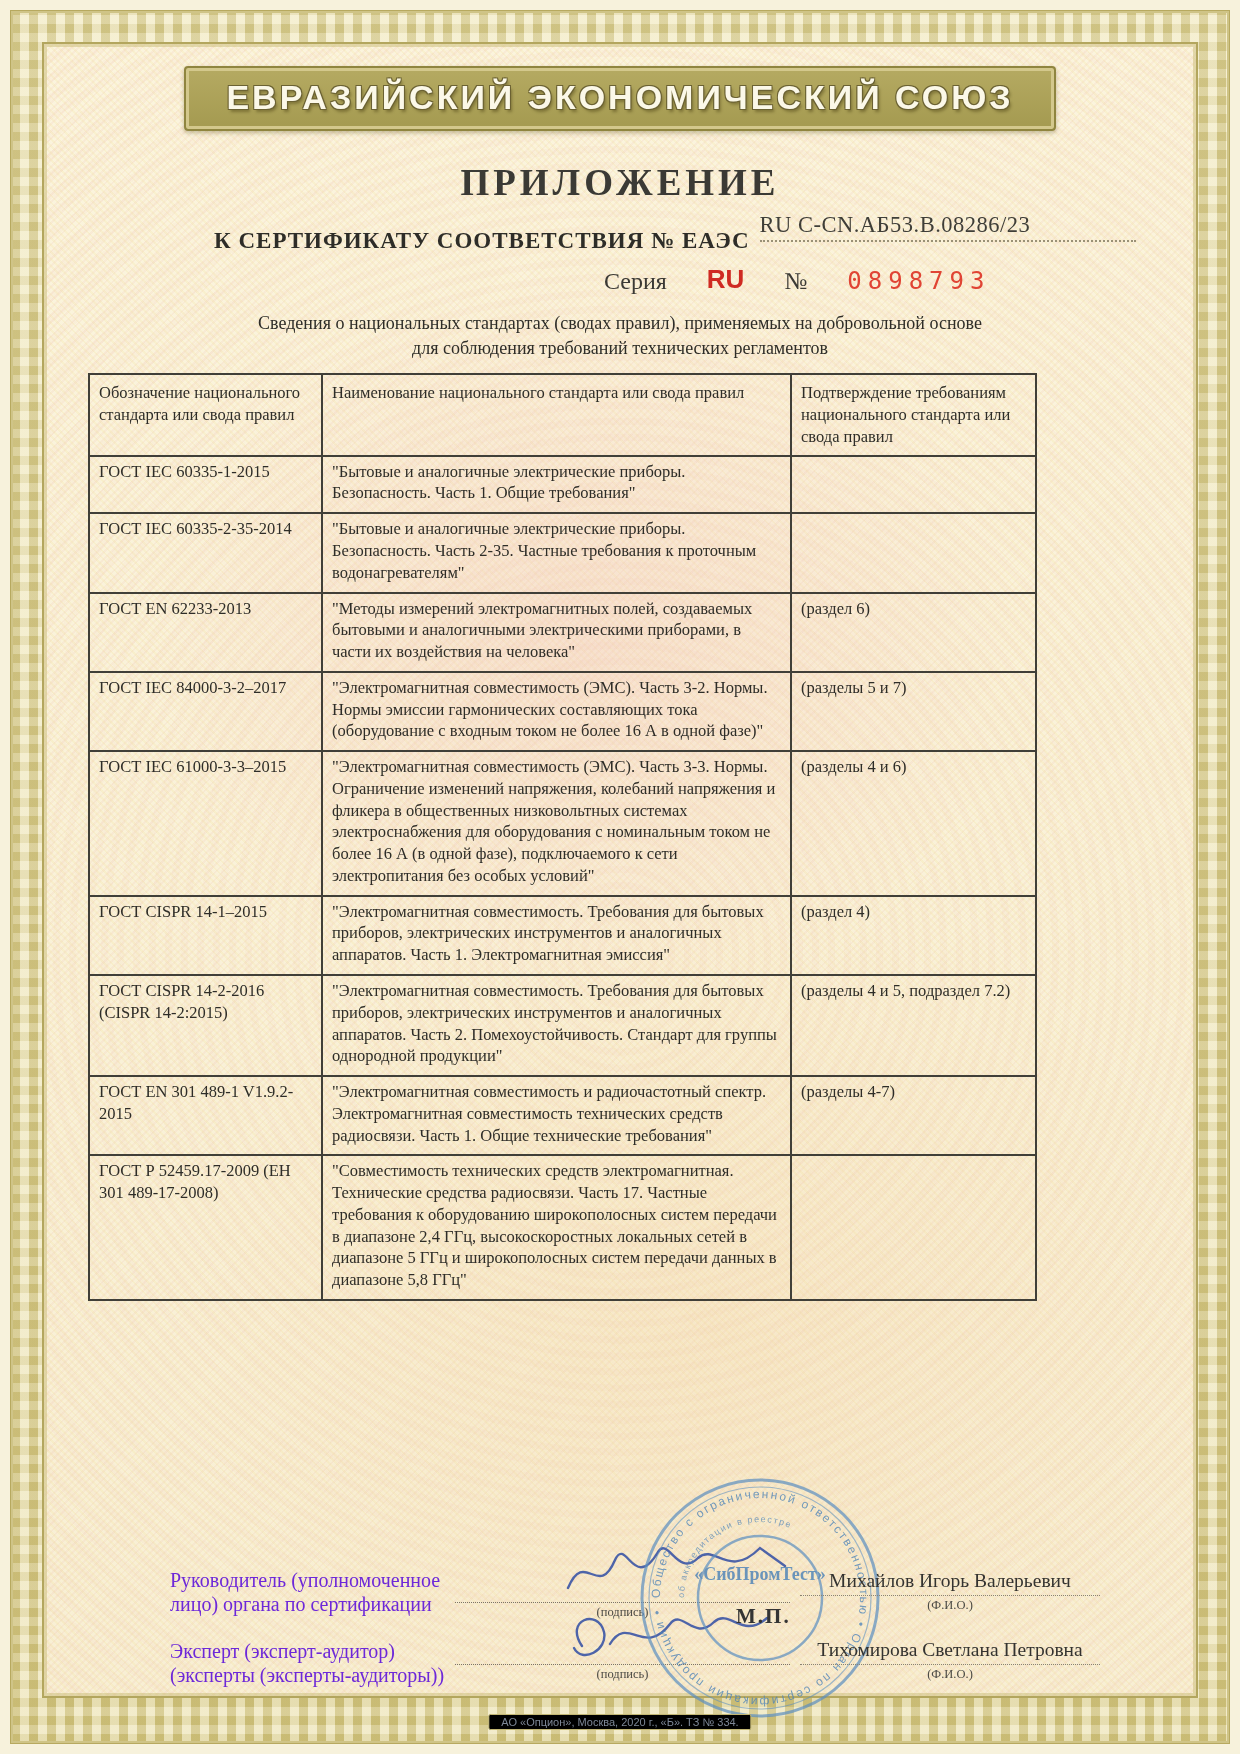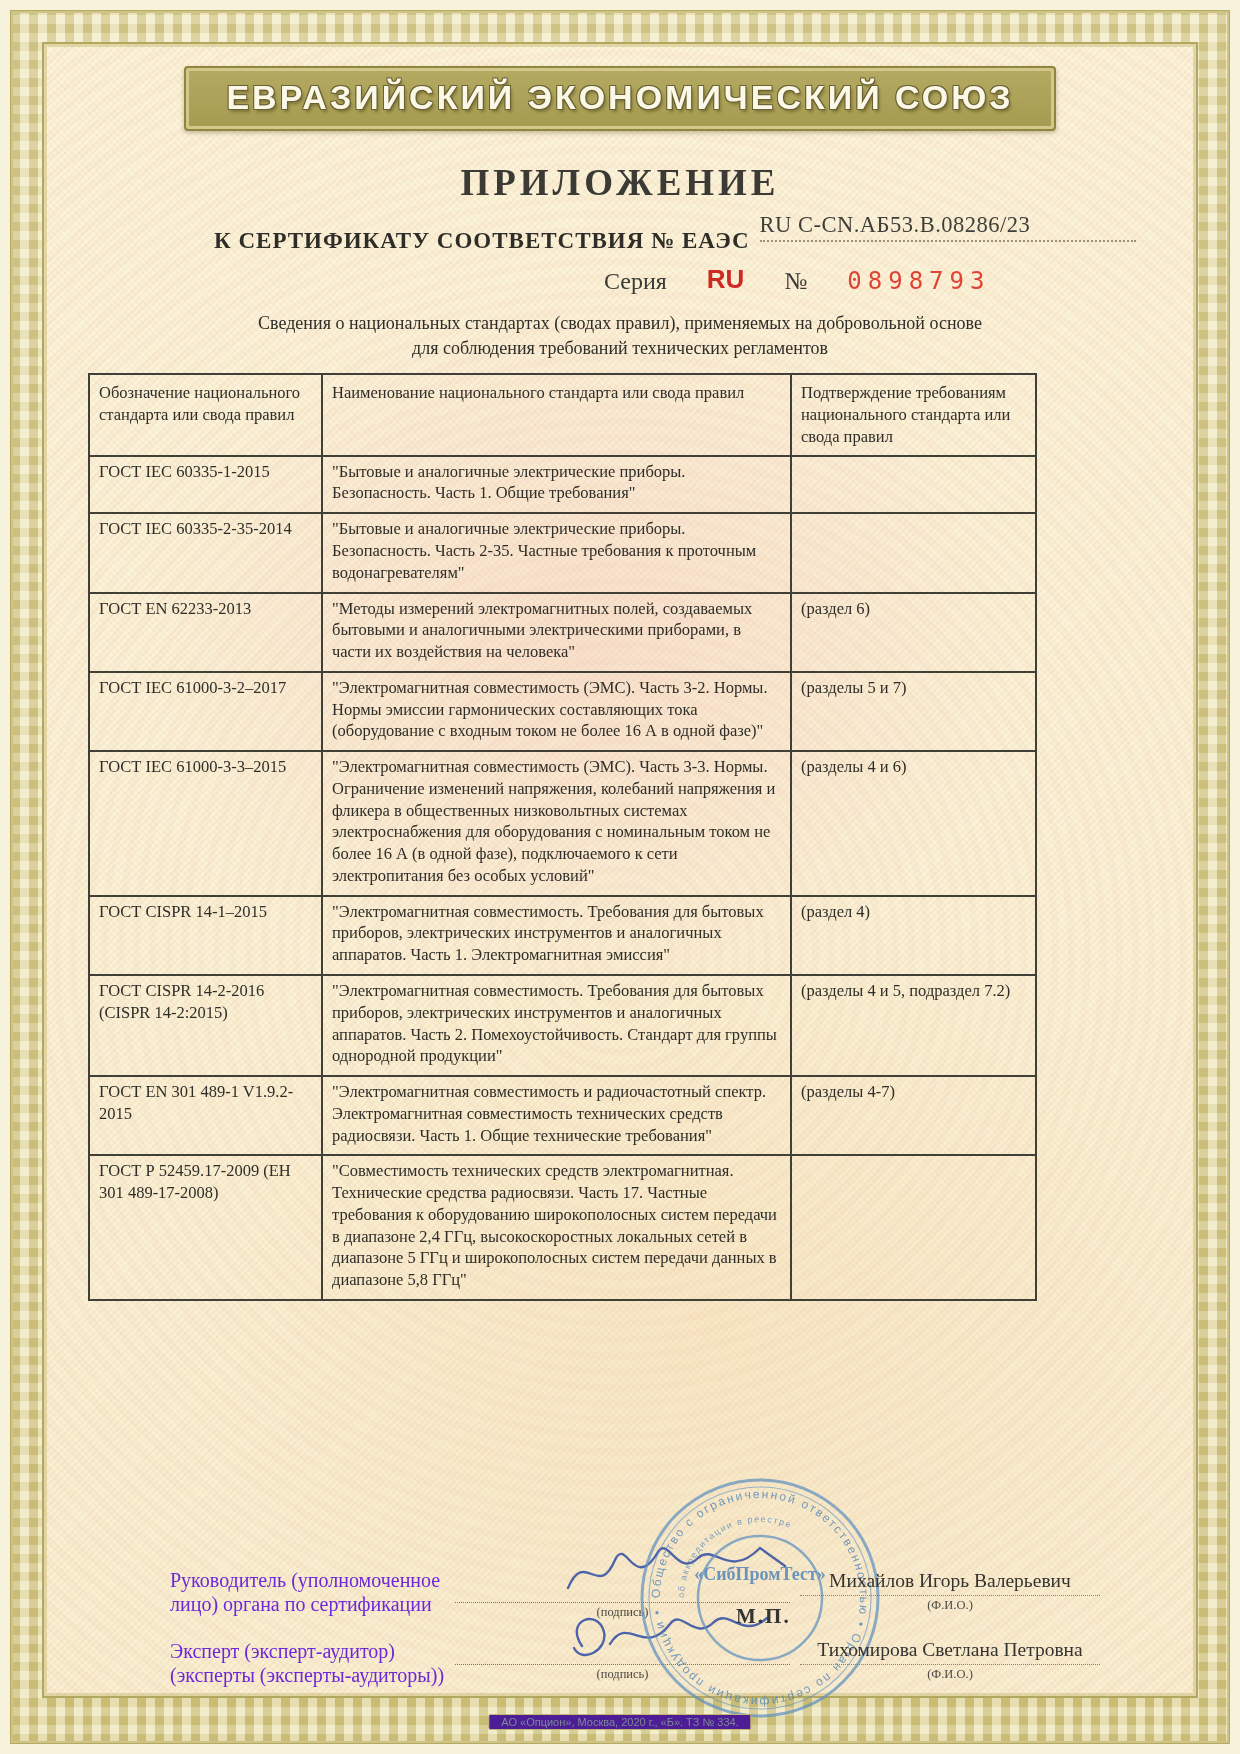--- a/index.html
+++ b/index.html
@@ -121,21 +121,21 @@
   .fio-name{ font-size:19.5px; color:#343330; border-bottom:1.5px dotted #8a8474; padding-bottom:3px; white-space:nowrap;}
   .fio-caption{ font-size:12.5px; color:#4c4b45; margin-top:2px;}
   .name-group2{ margin-top:26px;}
   .mp-mark{ position:absolute; left:736px; top:1604px; font-size:21px; font-weight:bold; letter-spacing:2px; color:#343434;}
   .stamp-wrap{ position:absolute; left:630px; top:1468px; opacity:.88; pointer-events:none;}
   
   .imprint{
     position:absolute; bottom:24px; left:50%; transform:translateX(-50%);
     font-family:"Liberation Sans", sans-serif;
     font-size:11px; color:#7e8897;
-    background:#4c1d95; border:1px solid #c2b673; border-radius:2px;
+    background:#000000; border:1px solid #c2b673; border-radius:2px;
     padding:1px 12px; white-space:nowrap; z-index:6;
   }
 </style>
 </head>
 <body>
 
 <div class="page">
   <div class="band"></div>
   <div class="inner">
 
@@ -187,21 +187,21 @@
             <td>ГОСТ IEC 60335-2-35-2014</td>
             <td>"Бытовые и аналогичные электрические приборы. Безопасность. Часть 2-35. Частные требования к проточным водонагревателям"</td>
             <td></td>
           </tr>
           <tr>
             <td>ГОСТ EN 62233-2013</td>
             <td>"Методы измерений электромагнитных полей, создаваемых бытовыми и аналогичными электрическими приборами, в части их воздействия на человека"</td>
             <td>(раздел 6)</td>
           </tr>
           <tr>
-            <td>ГОСТ IEC 61000-3-2–2017</td>
+            <td>ГОСТ IEC 84000-3-2–2017</td>
             <td>"Электромагнитная совместимость (ЭМС). Часть 3-2. Нормы. Нормы эмиссии гармонических составляющих тока (оборудование с входным током не более 16 А в одной фазе)"</td>
             <td>(разделы 5 и 7)</td>
           </tr>
           <tr>
             <td>ГОСТ IEC 61000-3-3–2015</td>
             <td>"Электромагнитная совместимость (ЭМС). Часть 3-3. Нормы. Ограничение изменений напряжения, колебаний напряжения и фликера в общественных низковольтных системах электроснабжения для оборудования с номинальным током не более 16 А (в одной фазе), подключаемого к сети электропитания без особых условий"</td>
             <td>(разделы 4 и 6)</td>
           </tr>
           <tr>
             <td>ГОСТ CISPR 14-1–2015</td>

